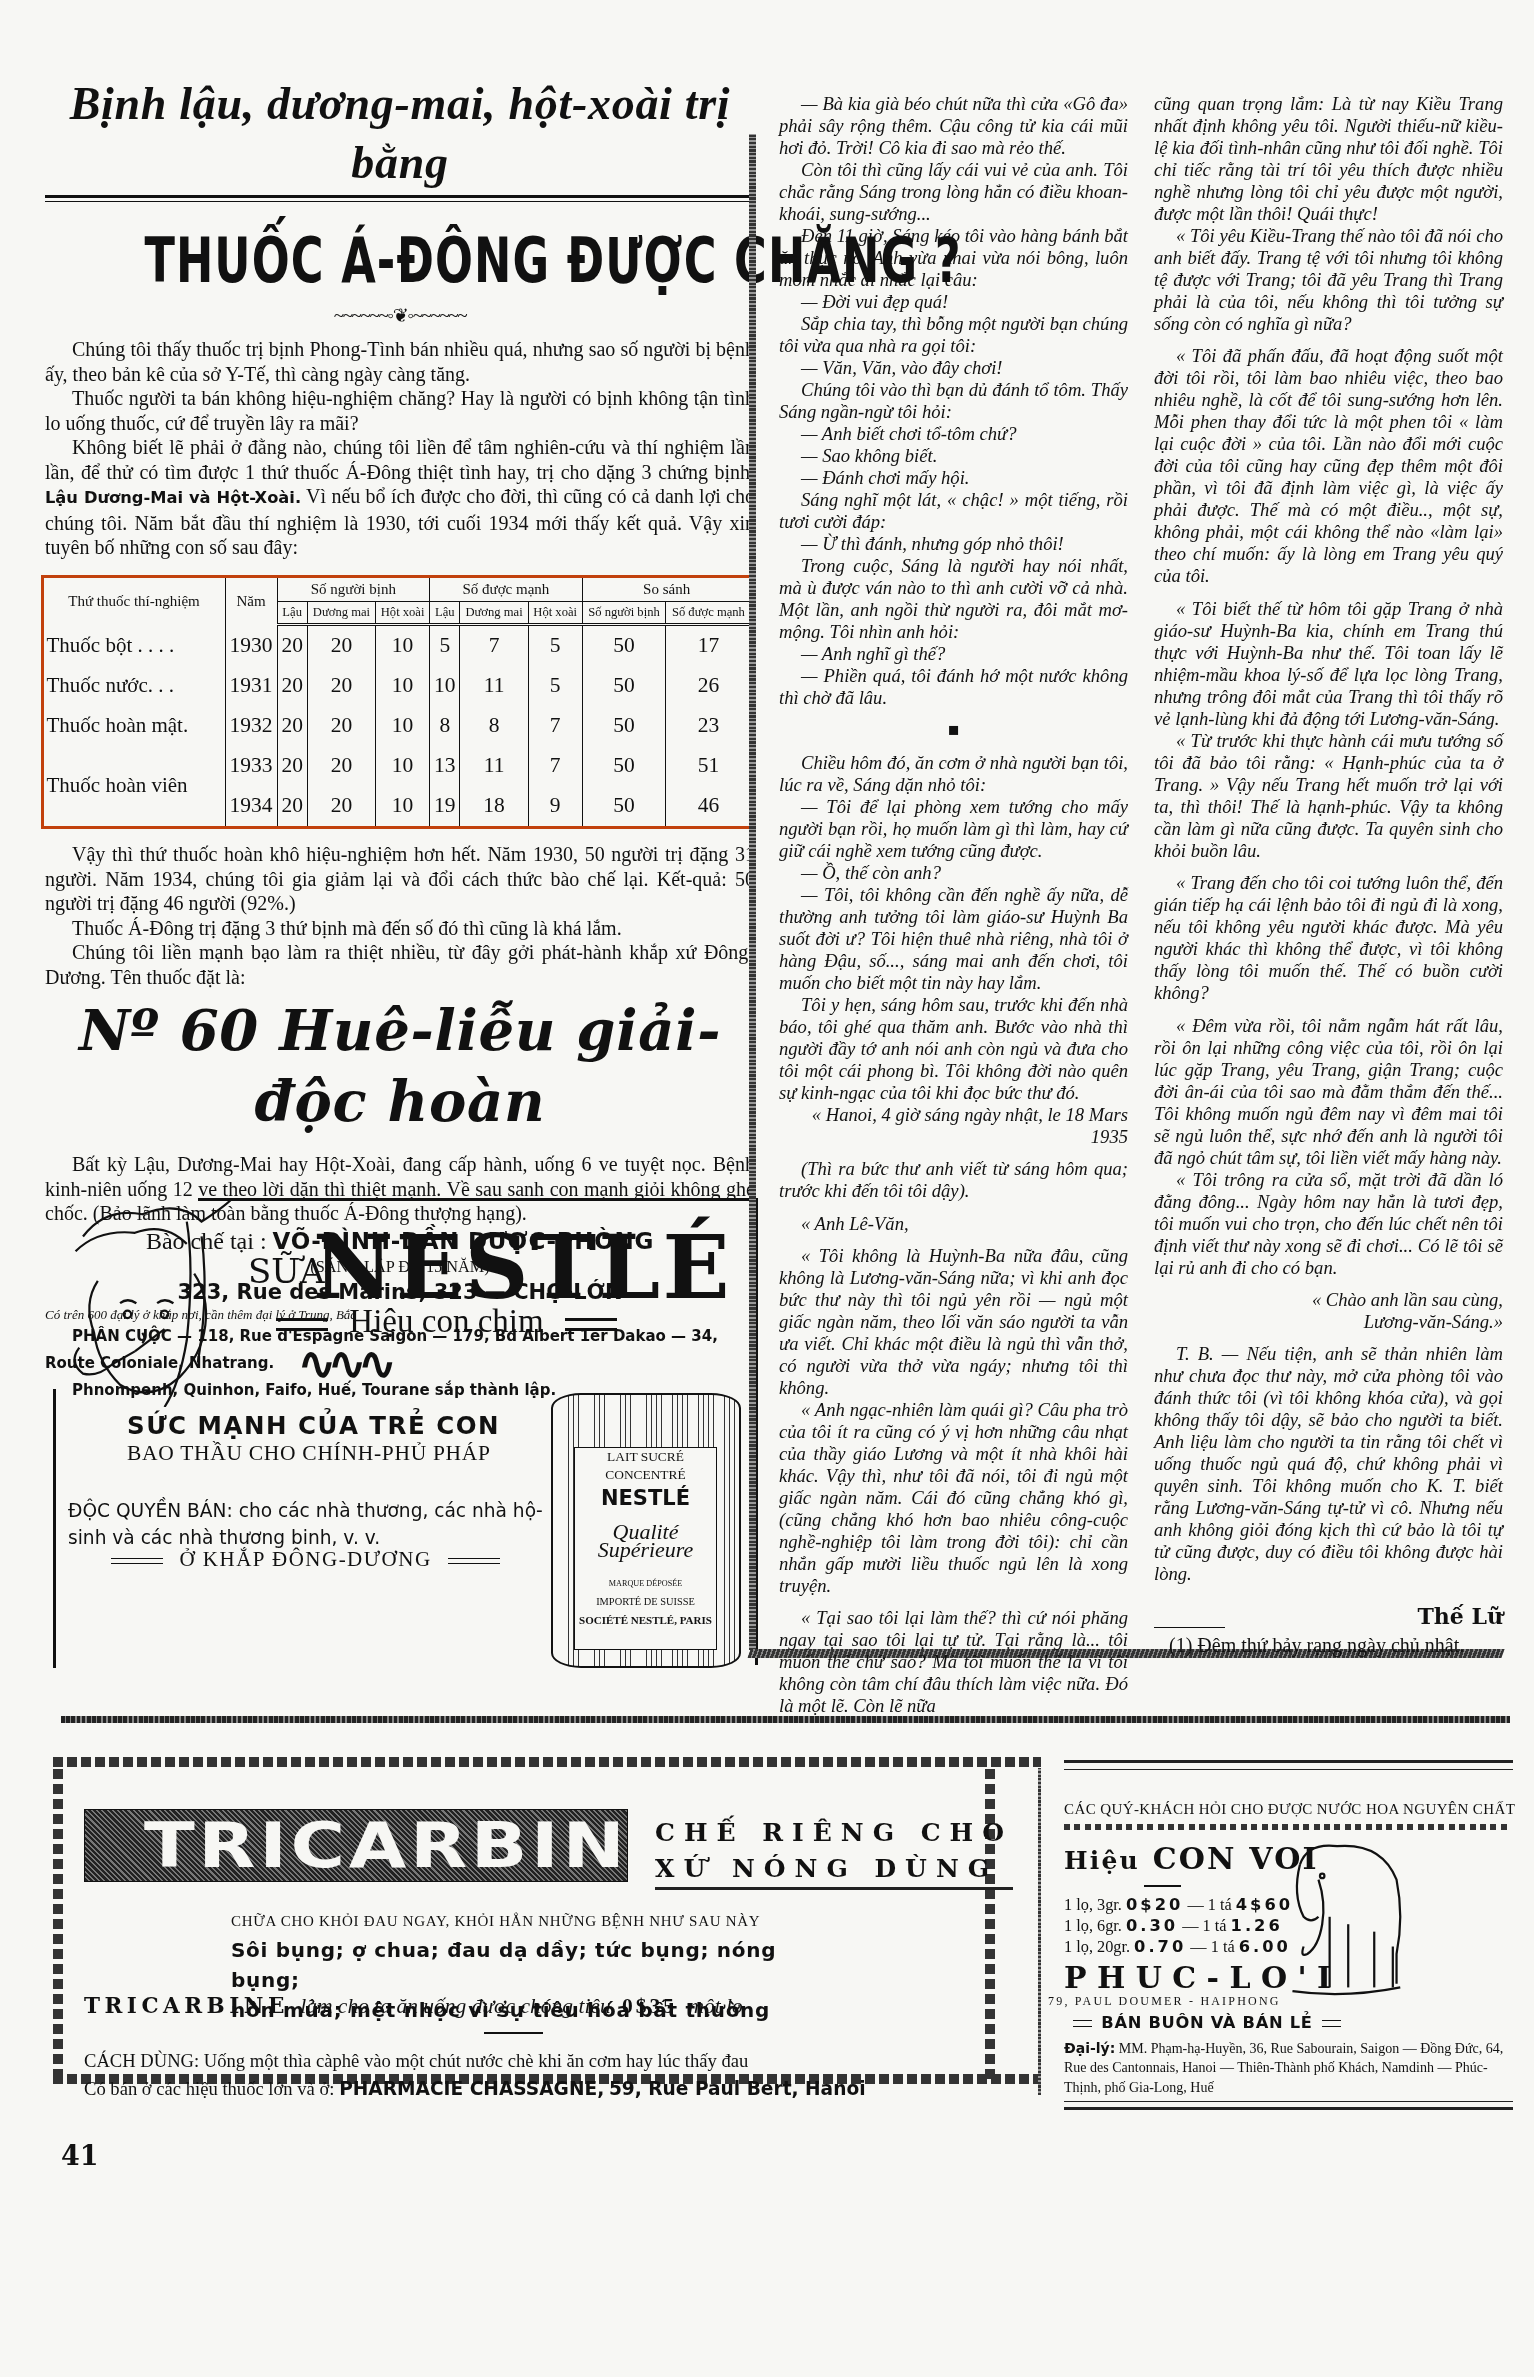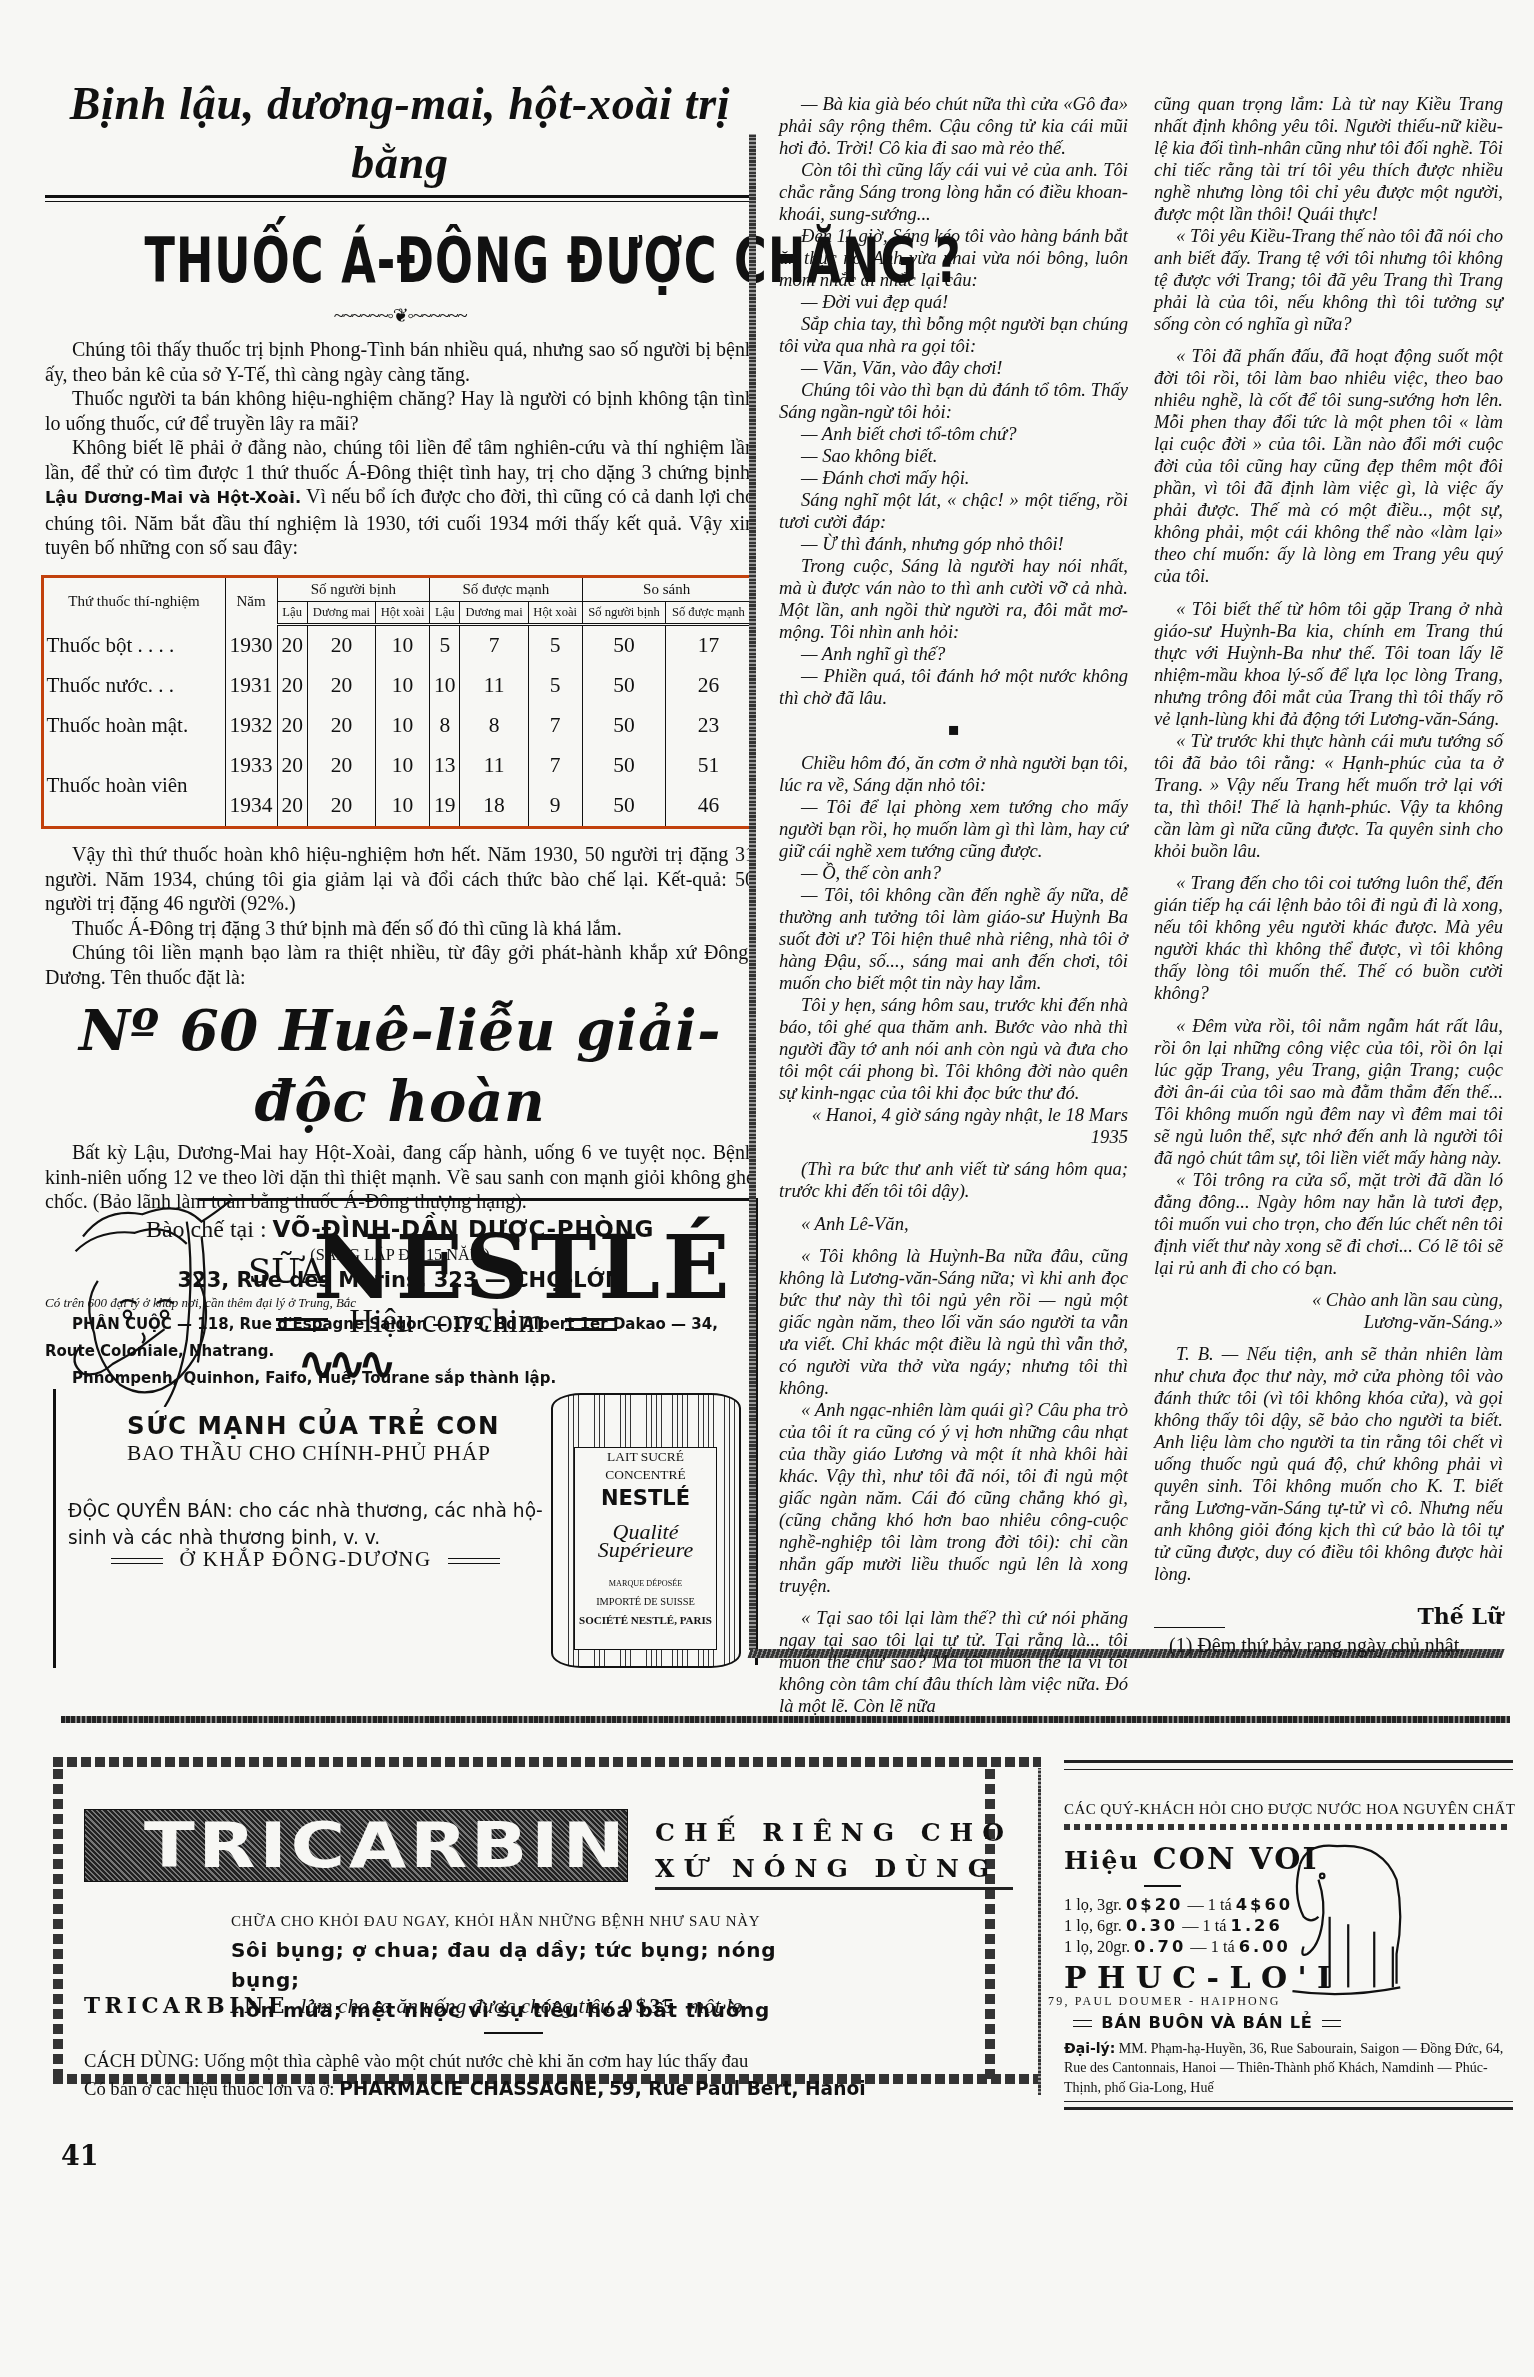--- a/index.html
+++ b/index.html
@@ -12,21 +12,21 @@
   .headline{font-family:"DejaVu Sans",sans-serif;font-weight:bold;font-size:62px;text-align:center;letter-spacing:1.5px;transform:scaleX(0.72);transform-origin:center;white-space:nowrap;line-height:74px;margin:7.4px 0 0 0;}
   .flourish{text-align:center;font-size:19.3px;margin:6px 0 10.4px 0;letter-spacing:-1.5px;}
   .para{font-size:20px;line-height:24.5px;text-align:justify;text-indent:27px;margin:0;}
   .para b{font-family:"DejaVu Sans",sans-serif;font-size:16.3px;}
   table.stats{border-collapse:collapse;width:713px;margin:15px 0 13.4px -4.5px;border:3px solid #c2410c;font-size:15px;}
   table.stats th,table.stats td{border-left:1.5px solid #111;padding:3px 3px;text-align:center;font-weight:normal;}
   table.stats thead tr:last-child th{border-bottom:3px double #111;font-size:12.6px;}
   table.stats thead tr:first-child th{font-size:15px;}
   table.stats td{font-size:21.5px;height:34px;}
   table.stats td.drug{text-align:left;font-size:21px;}
-  .big-product{font-style:italic;font-weight:bold;font-size:56px;line-height:71px;text-align:center;margin:6px 0 3px 0;font-family:"DejaVu Serif",serif;letter-spacing:0.7px;}
+  .big-product{font-style:italic;font-weight:bold;font-size:56px;line-height:71px;text-align:center;margin:6px 0 15px 0;font-family:"DejaVu Serif",serif;letter-spacing:0.7px;}
   .maker{text-align:center;font-size:24px;line-height:31px;}
   .maker b{font-family:"DejaVu Sans",sans-serif;font-size:23px;letter-spacing:0.7px;}
   .small-caps{text-align:center;font-size:16.3px;}
   .addr{text-align:center;font-family:"DejaVu Sans",sans-serif;font-weight:bold;font-size:21px;margin:3px 0;}
   .agents{text-align:left;font-style:italic;font-size:13px;}
   .branches{font-family:"DejaVu Sans",sans-serif;font-weight:bold;font-size:15px;line-height:27px;text-indent:27px;}
   
   #nestle{left:53px;top:1192px;width:698px;height:475px;}
   .nestle-box{position:absolute;left:145px;top:6px;width:557px;height:464px;border-top:3px solid #111;border-right:3px solid #111;}
   .nestle-leftbar{position:absolute;left:0;top:197px;width:3px;height:279px;background:#111;}

